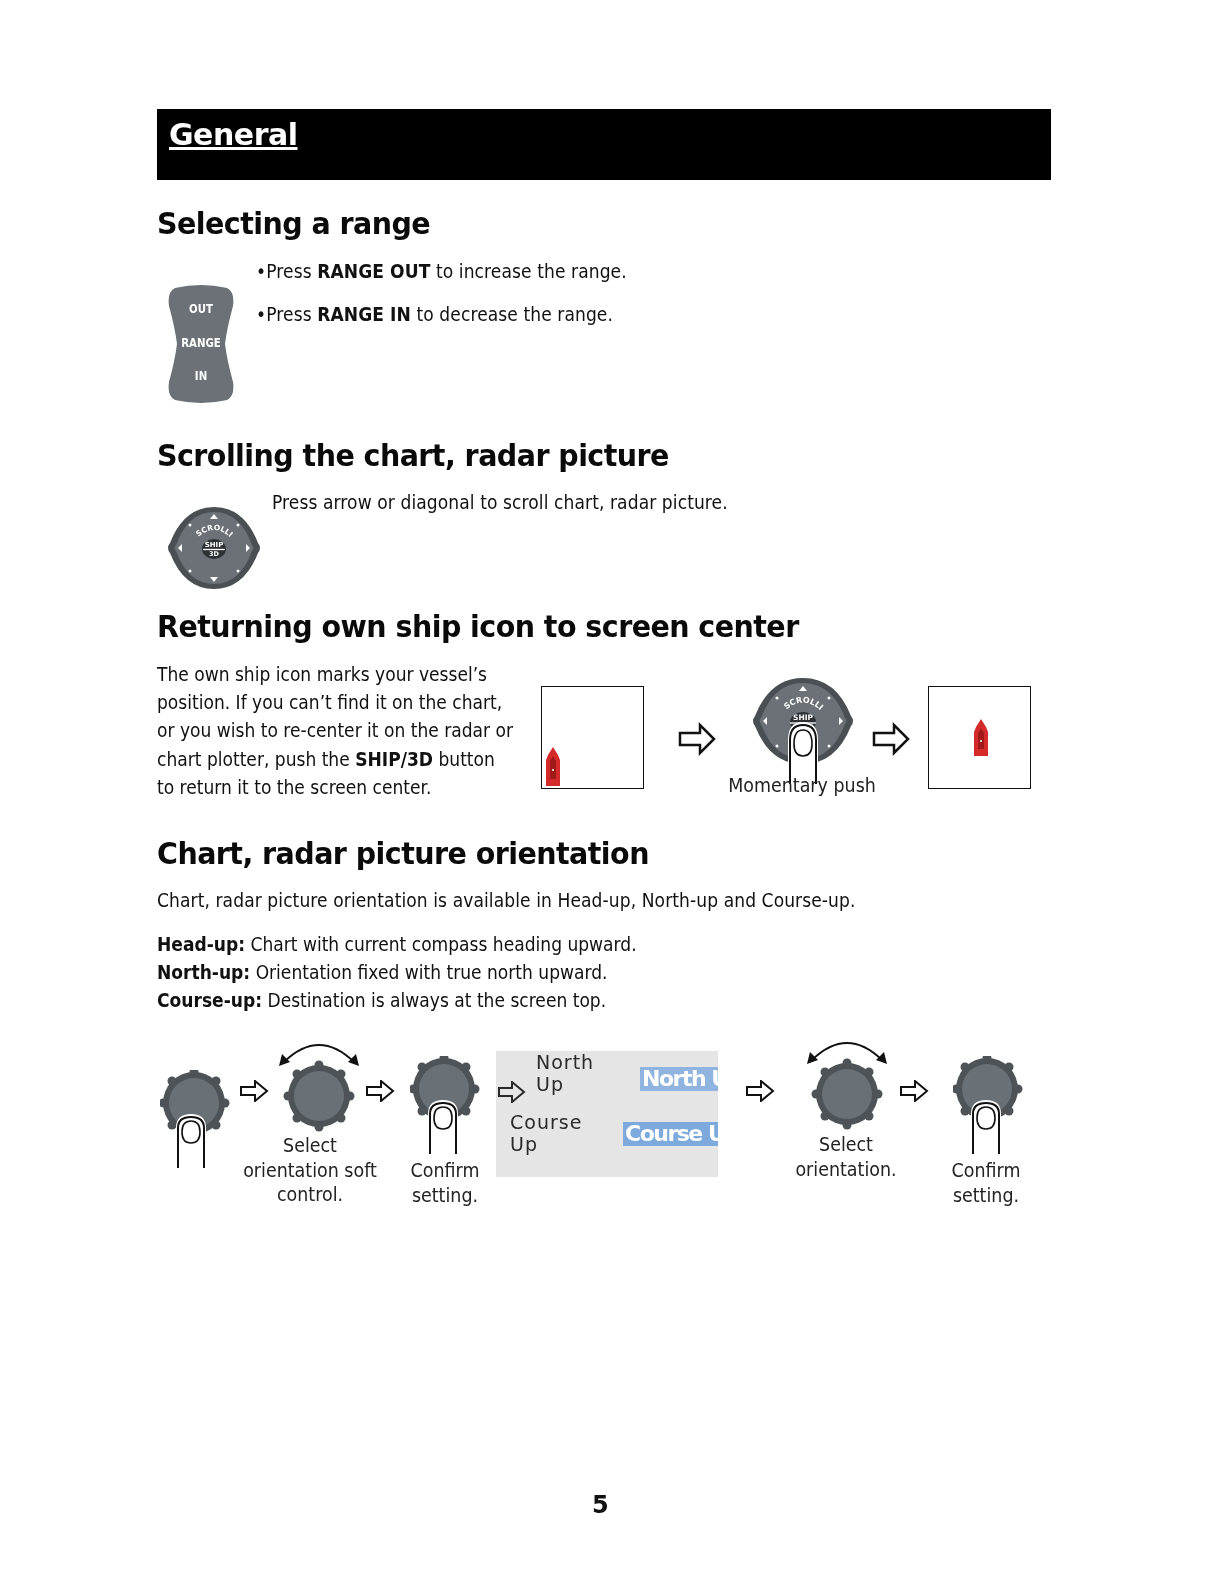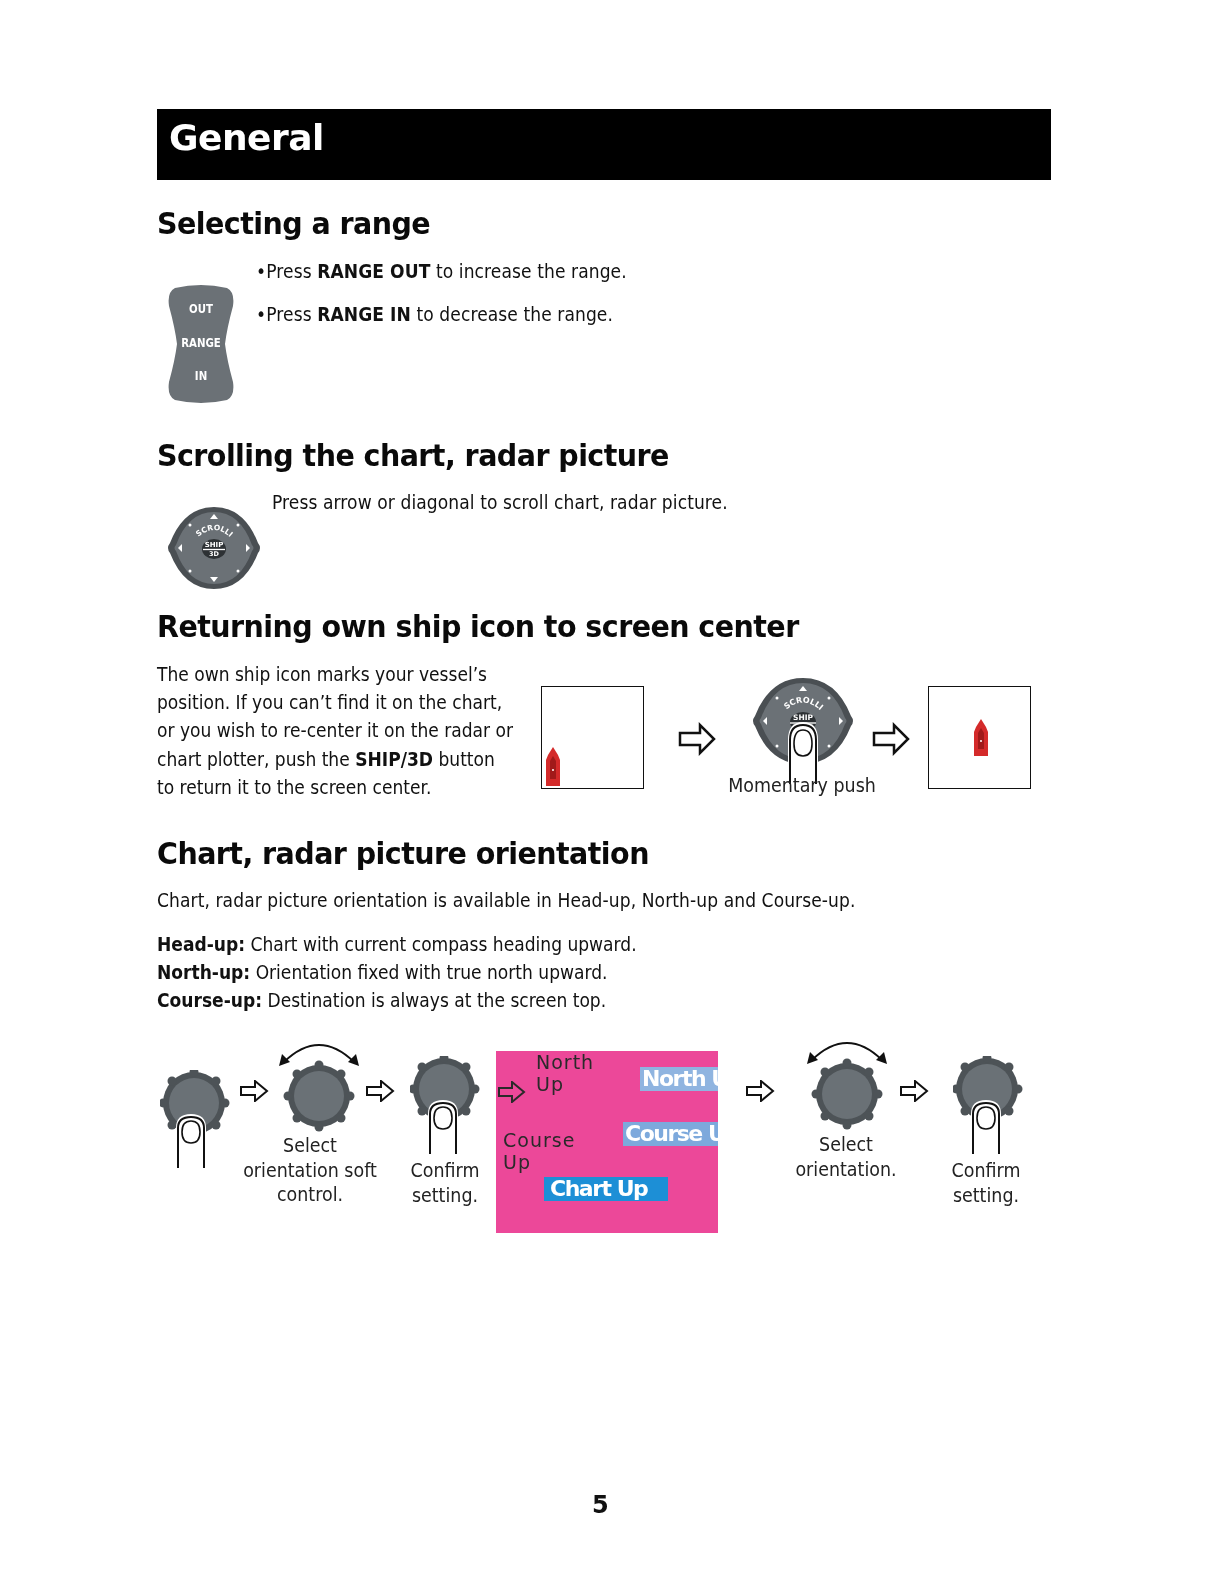--- a/index.html
+++ b/index.html
@@ -1,36 +1,36 @@
 <!DOCTYPE html>
 <html><head>
 <meta charset="utf-8">
 <style>
   html, body { margin: 0; padding: 0; background: #ffffff; }
   body { width: 1220px; height: 1583px; position: relative; overflow: hidden;
          font-family: "DejaVu Sans", sans-serif; color: #111; }
   .abs { position: absolute; }
   .banner { left: 157px; top: 109px; width: 894px; height: 71px; background: #000; }
   .banner-title { position: absolute; left: 12px; top: 8px; color: #fff;
-                  font-family: "DejaVu Sans", sans-serif; font-weight: bold; font-size: 36px;
-                  letter-spacing: -0.5px; }
+                  font-family: "DejaVu Sans", sans-serif; font-weight: bold; font-size: 30px;
+                  letter-spacing: -0.5px; text-decoration: underline; }
   h2.sec { position: absolute; margin: 0; font-family: "DejaVu Sans", sans-serif;
            font-weight: bold; font-size: 31px; letter-spacing: -0.6px; color: #0a0a0a;
            transform: scaleX(0.92); transform-origin: left center; white-space: nowrap; }
   .txt { position: absolute; font-size: 19px; color: #111; white-space: nowrap;
          transform: scaleX(0.9); transform-origin: left center; letter-spacing: 0.1px; }
   .txt b { font-weight: bold; }
   .para { position: absolute; font-size: 19px; line-height: 28.2px; color: #111;
           transform: scaleX(0.9); transform-origin: left top; white-space: nowrap; }
   .para b { font-weight: bold; }
   .cap { position: absolute; font-size: 19px; color: #222; text-align: center; line-height: 24.5px;
          white-space: nowrap; transform: scaleX(0.92); transform-origin: center top; }
   .frame { position: absolute; border: 1.5px solid #111; background: #fff; }
-  .screen { position: absolute; left: 496px; top: 1051px; width: 222px; height: 182px;
-            background: #ec4899; overflow: hidden; }
+  .screen { position: absolute; left: 496px; top: 1051px; width: 222px; height: 126px;
+            background: #e5e5e5; overflow: hidden; }
   .dim { position: absolute; color: #2a2a2a; font-size: 19px; line-height: 22px; letter-spacing: 1px; }
   .hl { position: absolute; font-weight: bold; color: #fff; font-size: 22px; letter-spacing: -1.5px;
         line-height: 24px; padding: 0 2px; white-space: nowrap; }
   .page-num { position: absolute; left: 592px; top: 1491px; font-weight: bold; font-size: 24px; }
 </style>
 </head>
 <body>
 
 <div class="abs banner">
   <div class="banner-title">General</div>
@@ -224,21 +224,21 @@
 </div>
 
 <div class="screen">
   <div class="dim" style="left:40px; top:0px;">
     <div>North</div>
     <div>Up</div>
   </div>
   <svg class="abs" style="left:2px; top:30px;" width="28" height="22" viewBox="0 0 28 22">
     <path d="M1 7 L14 7 L14 1 L26 11 L14 21 L14 15 L1 15 Z" fill="none" stroke="#2a2a2a" stroke-width="2"></path>
   </svg>
-  <div class="dim" style="left:7px; top:60px;margin-top:18px;">
+  <div class="dim" style="left:14px; top:60px;">
     <div>Course</div>
     <div>Up</div>
   </div>
   <div class="hl" style="left:144px; top:16px; background:#8fb4e0;">North Up</div>
   <div class="hl" style="left:127px; top:71px; background:#7da9dc;">Course Up</div>
   <div class="hl" style="left:48px; top:126px; width:116px; background:#1d8fd6; padding-left:6px;">Chart Up</div>
 </div>
 
 <svg class="abs" style="left:746px; top:1080px;" width="30" height="22" viewBox="0 0 30 22">
   <path d="M1 7 L15 7 L15 1 L27 11 L15 21 L15 15 L1 15 Z" fill="#fff" stroke="#111" stroke-width="2"></path>

